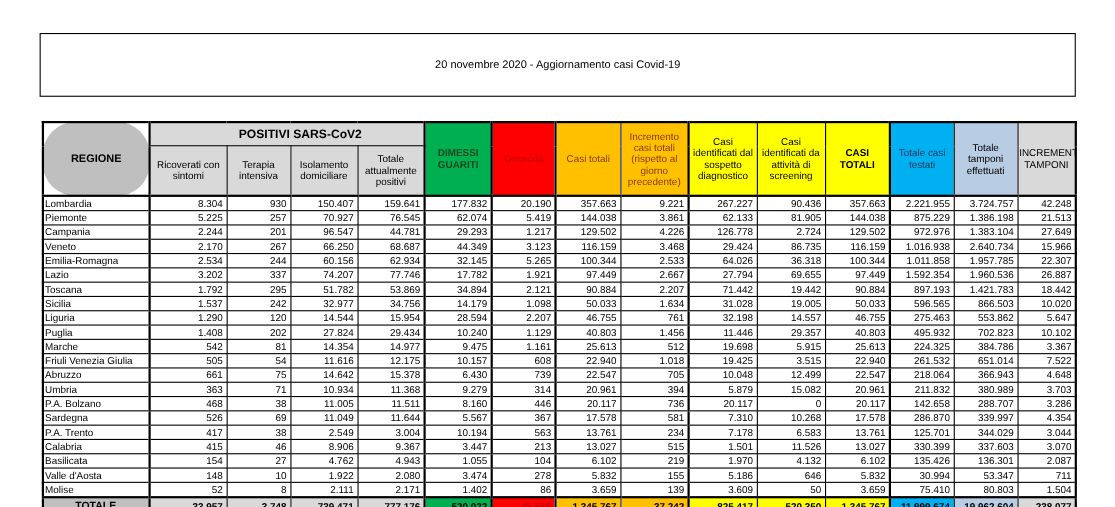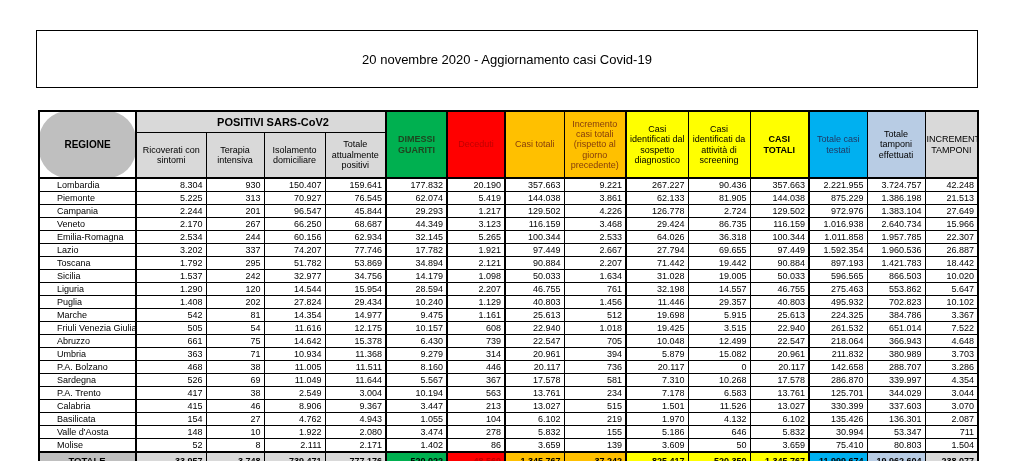--- a/index.html
+++ b/index.html
@@ -10,41 +10,41 @@
     --blue:#00B0F0; --blue-text:#1F3864;
     --lightblue:#B8CCE4;
     --gray-mid:#BFBFBF; --gray-light:#D9D9D9;
   }
   html,body{margin:0;padding:0;background:#fff;}
   .page{position:relative;width:1014px;height:461px;background:#fff;
         font-family:"Liberation Sans",sans-serif;color:#000;overflow:hidden;}
   .title-box{position:absolute;left:36px;top:30px;width:940px;height:56px;
         border:1px solid #000;display:flex;flex-direction:column;
         align-items:center;justify-content:space-evenly;}
-  .title-line{font-size:13px;}
+  .title-line{font-size:10px;}
   table.report{position:absolute;left:38px;top:110px;width:939px;
         border-collapse:collapse;table-layout:fixed;border:2px solid #000;}
   th,td{border:1px solid #000;overflow:hidden;white-space:nowrap;}
   thead th{font-size:9px;font-weight:normal;text-align:center;
         white-space:normal;line-height:1.15;padding:1px;}
   .h-region{background:var(--gray-mid);font-weight:bold;font-size:10px;border-radius:29px;}
   .h-group{background:var(--gray-light);font-weight:bold;font-size:11px;height:18px;padding-left:25px;}
   .h-sub{background:var(--gray-light);height:42px;}
   .h-green{background:var(--green);color:var(--green-text);font-weight:bold;margin-left:42px;}
   .h-red{background:var(--red);color:var(--red-text);}
   .h-orange{background:var(--orange);color:var(--orange-text);}
   .h-yellow{background:var(--yellow);margin-left:36px;}
   .h-yellow-b{background:var(--yellow);font-weight:bold;}
   .h-blue{background:var(--blue);color:var(--blue-text);}
   .h-lightblue{background:var(--lightblue);}
   .h-gray{background:var(--gray-light);}
   .hb2{border-bottom-width:2px;}
   .bl2{border-left-width:2px;}
   tbody td{font-size:9px;height:12px;padding:0 3px 0 2px;text-align:right;}
-  td.c-region{text-align:left;padding-left:17px;}
+  td.c-region{text-align:left;padding-left:1px;}
   tr.total-row td{border-top:2px solid #000;font-weight:bold;height:15px;}
   td.c-total-label{background:var(--gray-mid);text-align:center;font-size:9.5px;}
   .t-lightgray{background:var(--gray-light);}
   .t-green{background:var(--green);}
   .t-red{background:var(--red);color:var(--red-text);}
   .t-orange{background:var(--orange);}
   .t-yellow{background:var(--yellow);}
   .t-blue{background:var(--blue);}
   .t-lightblue{background:var(--lightblue);}
   .t-gray{background:var(--gray-light);}
@@ -112,40 +112,40 @@
           <td class="num bl2">267.227</td>
           <td class="num">90.436</td>
           <td class="num">357.663</td>
           <td class="num bl2">2.221.955</td>
           <td class="num">3.724.757</td>
           <td class="num">42.248</td>
         </tr>
         <tr>
           <td class="c-region">Piemonte</td>
           <td class="num bl2">5.225</td>
-          <td class="num">313</td>
+          <td class="num">257</td>
           <td class="num">70.927</td>
           <td class="num">76.545</td>
           <td class="num bl2">62.074</td>
           <td class="num bl2">5.419</td>
           <td class="num bl2">144.038</td>
           <td class="num">3.861</td>
           <td class="num bl2">62.133</td>
           <td class="num">81.905</td>
           <td class="num">144.038</td>
           <td class="num bl2">875.229</td>
           <td class="num">1.386.198</td>
           <td class="num">21.513</td>
         </tr>
         <tr>
           <td class="c-region">Campania</td>
           <td class="num bl2">2.244</td>
           <td class="num">201</td>
           <td class="num">96.547</td>
-          <td class="num">45.844</td>
+          <td class="num">44.781</td>
           <td class="num bl2">29.293</td>
           <td class="num bl2">1.217</td>
           <td class="num bl2">129.502</td>
           <td class="num">4.226</td>
           <td class="num bl2">126.778</td>
           <td class="num">2.724</td>
           <td class="num">129.502</td>
           <td class="num bl2">972.976</td>
           <td class="num">1.383.104</td>
           <td class="num">27.649</td>

